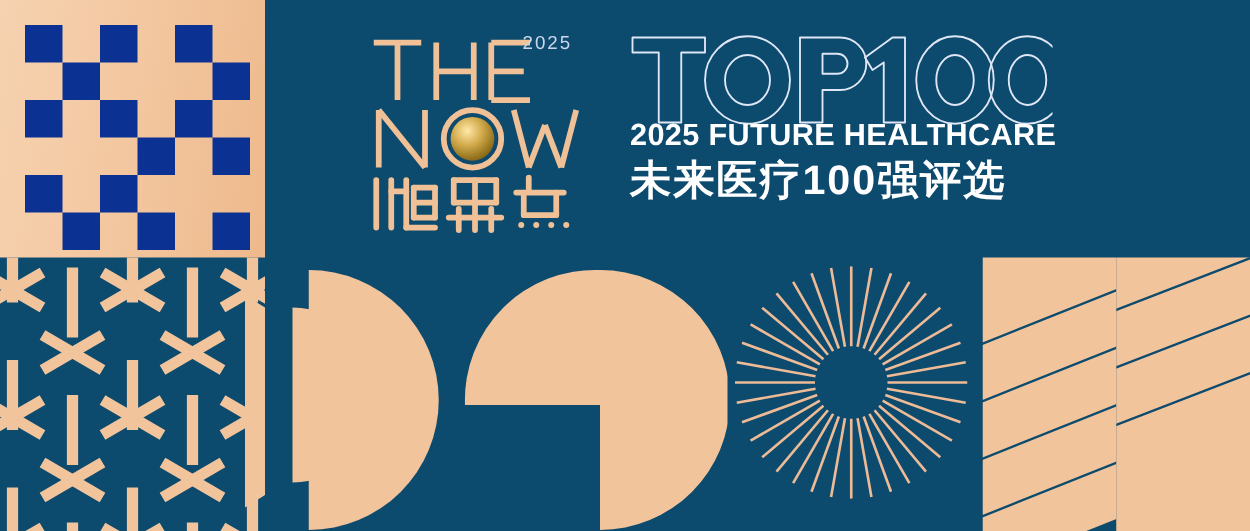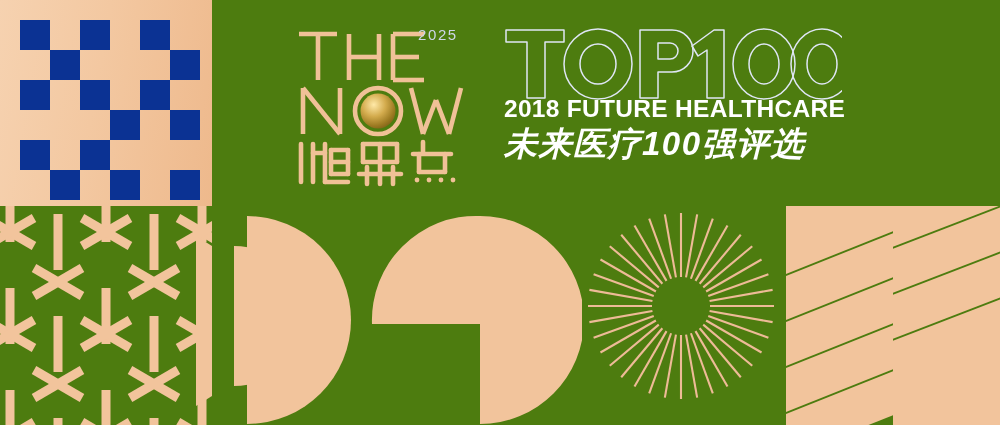--- a/index.html
+++ b/index.html
@@ -5,21 +5,21 @@
   html, body {
     margin: 0;
     padding: 0;
     background: #ffffff;
   }
   #banner {
     position: relative;
     width: 1000px;
     height: 425px;
     overflow: hidden;
-    background: #4d7c0f;
+    background: #0c4a6e;
     font-family: "Liberation Sans", sans-serif;
     user-select: none;
   }
 
   
   #checker-block {
     position: absolute;
     left: 0; top: 0;
     width: 212px; height: 206px;
     background: linear-gradient(100deg, #f6d2b0 0%, #f3c8a1 45%, #eeb98c 100%);
@@ -109,21 +109,20 @@
   }
   .hl-cn {
     color: #ffffff;
     font-size: 33px;
     font-weight: bold;
     letter-spacing: 1.5px;
     line-height: 40px;
     margin-top: 3px;
     white-space: nowrap;
     font-family: "Liberation Sans", sans-serif;
-    font-style: italic;
   }
 </style>
 </head>
 <body>
 
 <div id="banner">
 
   <div id="checker-block">
       <div class="checker-cell" style="left: 20px; top: 20px;"></div>
       <div class="checker-cell" style="left: 80px; top: 20px;"></div>
@@ -397,17 +396,17 @@
         <ellipse cx="262" cy="44" rx="31" ry="35"></ellipse>
         <ellipse cx="262" cy="44" rx="15" ry="20"></ellipse>
 
         <ellipse cx="320" cy="44" rx="31" ry="35"></ellipse>
         <ellipse cx="320" cy="44" rx="15" ry="20"></ellipse>
       </g>
     </svg>
   </div>
 
   <div id="headline-block">
-    <div class="hl-en">2018 FUTURE HEALTHCARE</div>
+    <div class="hl-en">2025 FUTURE HEALTHCARE</div>
     <div class="hl-cn">未来医疗100强评选</div>
   </div>
 
 </div>
 
 </body></html>

